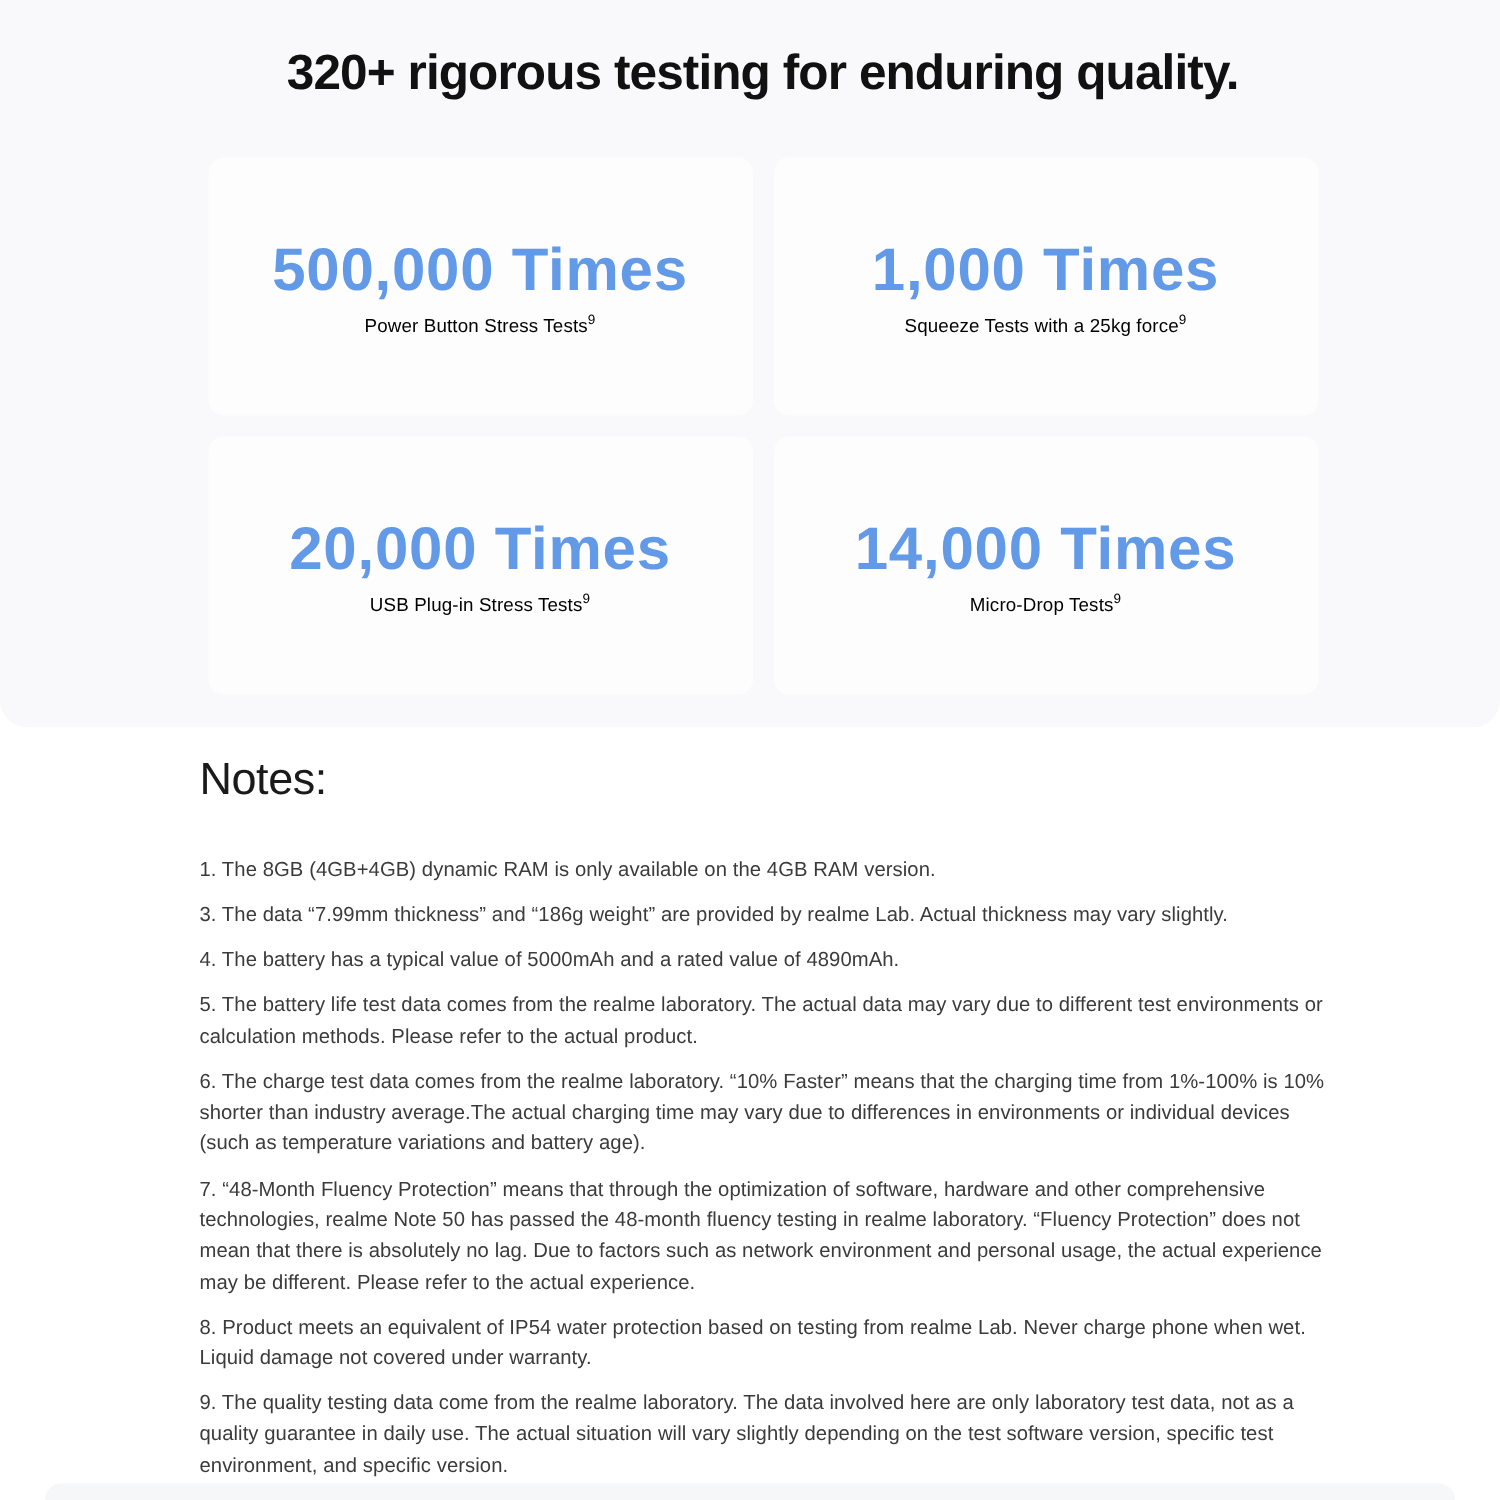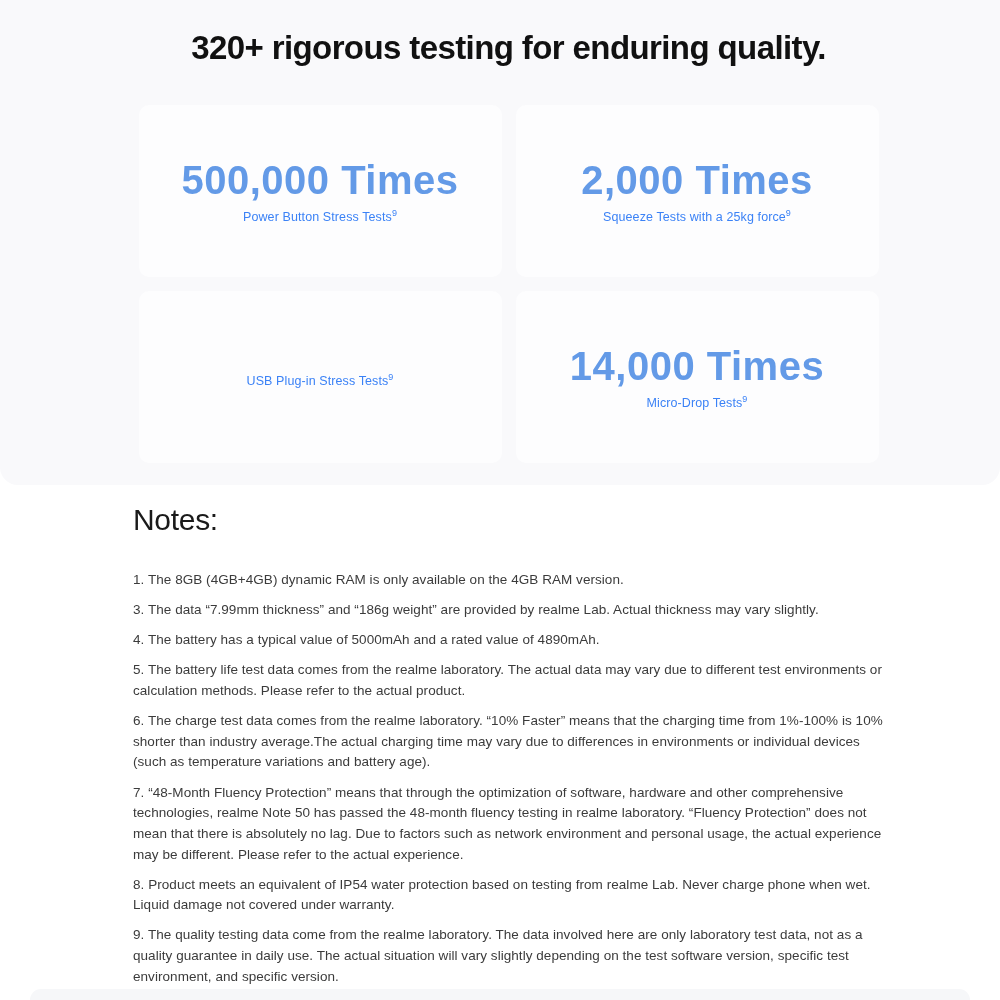--- a/index.html
+++ b/index.html
@@ -52,21 +52,21 @@
     font-size: 40px;
     font-weight: 700;
     letter-spacing: 0.5px;
     color: #639ae7;
     line-height: 1.1;
   }
   .card-label {
     margin-top: 8px;
     font-size: 12.5px;
     font-weight: 400;
-    color: #3b82f6;
+    color: #000000;
     letter-spacing: 0.1px;
   }
   .card-label sup {
     font-size: 9px;
     vertical-align: super;
     line-height: 0;
   }
 
   
   .notes {
@@ -104,24 +104,25 @@
 
   <section class="hero">
     <h1 class="hero-title">320+ rigorous testing for enduring quality.</h1>
 
     <div class="cards">
       <div class="card">
         <div class="card-value">500,000 Times</div>
         <div class="card-label"><span>Power Button Stress Tests</span><sup>9</sup></div>
       </div>
       <div class="card">
-        <div class="card-value">2,000 Times</div>
+        <div class="card-value">1,000 Times</div>
         <div class="card-label"><span>Squeeze Tests with a 25kg force</span><sup>9</sup></div>
       </div>
       <div class="card">
+        <div class="card-value">20,000 Times</div>
         <div class="card-label"><span>USB Plug-in Stress Tests</span><sup>9</sup></div>
       </div>
       <div class="card">
         <div class="card-value">14,000 Times</div>
         <div class="card-label"><span>Micro-Drop Tests</span><sup>9</sup></div>
       </div>
     </div>
   </section>
 
   <section class="notes">

